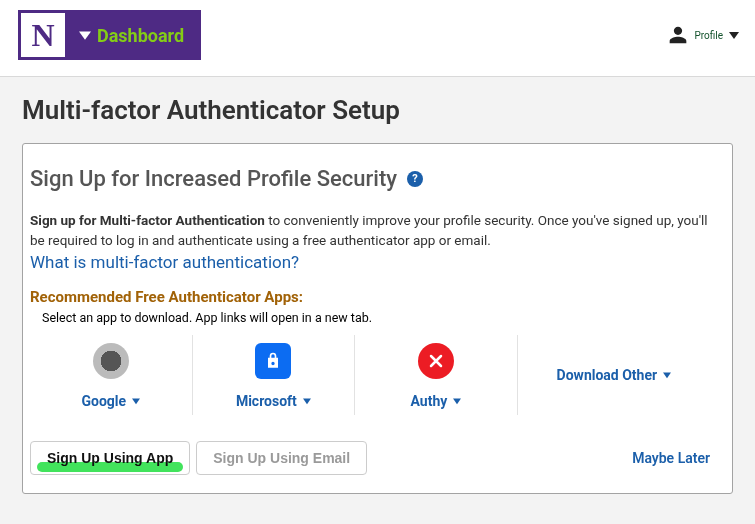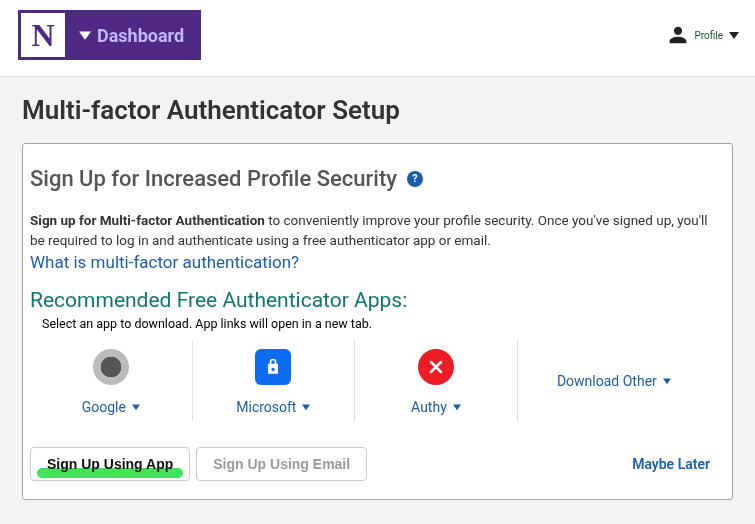--- a/index.html
+++ b/index.html
@@ -1,46 +1,46 @@
 <!DOCTYPE html>
 <html><head>
 <meta charset="utf-8">
 <style>
   * { box-sizing: border-box; margin: 0; padding: 0; }
   html, body { width: 755px; height: 524px; font-family: "Segoe UI", Roboto, Arial, sans-serif; background: #f3f3f3; color: #333; }
   .topbar { display: flex; align-items: center; justify-content: space-between; padding: 10px 16px 16px 18px; background: #fff; border-bottom: 1px solid #d9d9d9; }
   .brand-wrap { display: flex; align-items: stretch; border: 3px solid #4e2a84; }
   .logo { width: 44px; height: 44px; background: #fff; display: flex; align-items: center; justify-content: center; }
   .logo span { font-family: Georgia, "Times New Roman", serif; font-size: 32px; font-weight: 700; color: #4e2a84; }
-  .dash-btn { background: #4e2a84; color: #c4b5fd; display: flex; align-items: center; padding: 0 14px; font-size: 18px; font-weight: 700; gap: 6px; cursor: pointer; }
+  .dash-btn { background: #4e2a84; color: #84cc16; display: flex; align-items: center; padding: 0 14px; font-size: 18px; font-weight: 700; gap: 6px; cursor: pointer; }
   .dash-btn svg { width: 12px; height: 12px; fill: #fff; }
   .profile { display: flex; align-items: center; gap: 6px; color: #14532d; font-size: 10px; cursor: pointer; }
   .profile svg.person { width: 20px; height: 20px; fill: #222; }
   .profile svg.caret { width: 10px; height: 10px; fill: #222; }
   .page { padding: 18px 22px 0 22px; }
   .page-title { font-size: 26px; font-weight: 600; color: #333; margin-bottom: 18px; }
   .card { background: #fff; border: 1px solid #a3a3a3; border-radius: 3px; padding: 22px 22px 18px 7px; }
   .card-title-row { display: flex; align-items: center; gap: 10px; margin-bottom: 20px; }
   .card-title { font-size: 22px; font-weight: 500; color: #555; }
   .help-icon { width: 16px; height: 16px; border-radius: 50%; background: #1b5faa; color: #fff; display: flex; align-items: center; justify-content: center; font-size: 11px; font-weight: 700; cursor: pointer; }
   .desc { font-size: 13.5px; color: #333; line-height: 1.45; }
   .desc b { font-weight: 700; }
   .link { color: #1b5faa; font-size: 17px; text-decoration: none; cursor: pointer; display: inline-block; margin-top: 2px; }
-  .rec-title { font-size: 21px; font-weight: 400; color: #0f766e; margin-top: 16px; }
+  .rec-title { font-size: 15px; font-weight: 700; color: #a16207; margin-top: 16px; }
   .rec-sub { font-size: 12.5px; color: #000000; margin-top: 4px; margin-bottom: 10px; margin-left: 12px; }
   .apps { display: flex; align-items: stretch; }
   .app { flex: 1; display: flex; flex-direction: column; align-items: center; justify-content: flex-end; padding: 6px 4px; position: relative; min-height: 80px; }
   .app + .app { border-left: 1px solid #e2e2e2; }
   .app-icon { width: 36px; height: 36px; border-radius: 6px; margin-bottom: 14px; display: flex; align-items: center; justify-content: center; }
   .ico-google { background: radial-gradient(circle at 50% 50%, #555 0 40%, #bbb 41% 100%); border-radius: 50%; }
   .ico-ms { background: #0c6cf2; border-radius: 6px; }
   .ico-ms svg { width: 20px; height: 20px; fill: #fff; }
   .ico-authy { background: #ec1c24; border-radius: 50%; }
   .ico-authy svg { width: 20px; height: 20px; fill: #fff; stroke: #fff; }
-  .app-link { color: #1b5faa; font-size: 14px; display: flex; align-items: center; gap: 6px; cursor: pointer; }
+  .app-link { color: #1b5faa; font-size: 14px; display: flex; align-items: center; gap: 6px; cursor: pointer; font-weight: bold; }
   .app-link svg { width: 8px; height: 8px; fill: #1b5faa; }
   .other { flex: 1.2; display: flex; align-items: center; justify-content: center; }
   .actions { display: flex; align-items: center; margin-top: 26px; gap: 6px; }
   .btn { border: 1px solid #ccc; background: #fff; border-radius: 4px; padding: 8px 16px; font-size: 14px; cursor: pointer; font-weight: 600; }
   .btn-app { color: #111; position: relative; }
   .btn-app .hilite { position: absolute; left: 6px; right: 6px; bottom: 2px; height: 10px; background: #2ee04a; border-radius: 6px; opacity: .9; }
   .btn-app span.lbl { position: relative; z-index: 1; }
   .btn-email { color: #9a9a9a; }
   .spacer { flex: 1; }
   .maybe { color: #1b5faa; font-size: 14px; font-weight: 600; cursor: pointer; }

